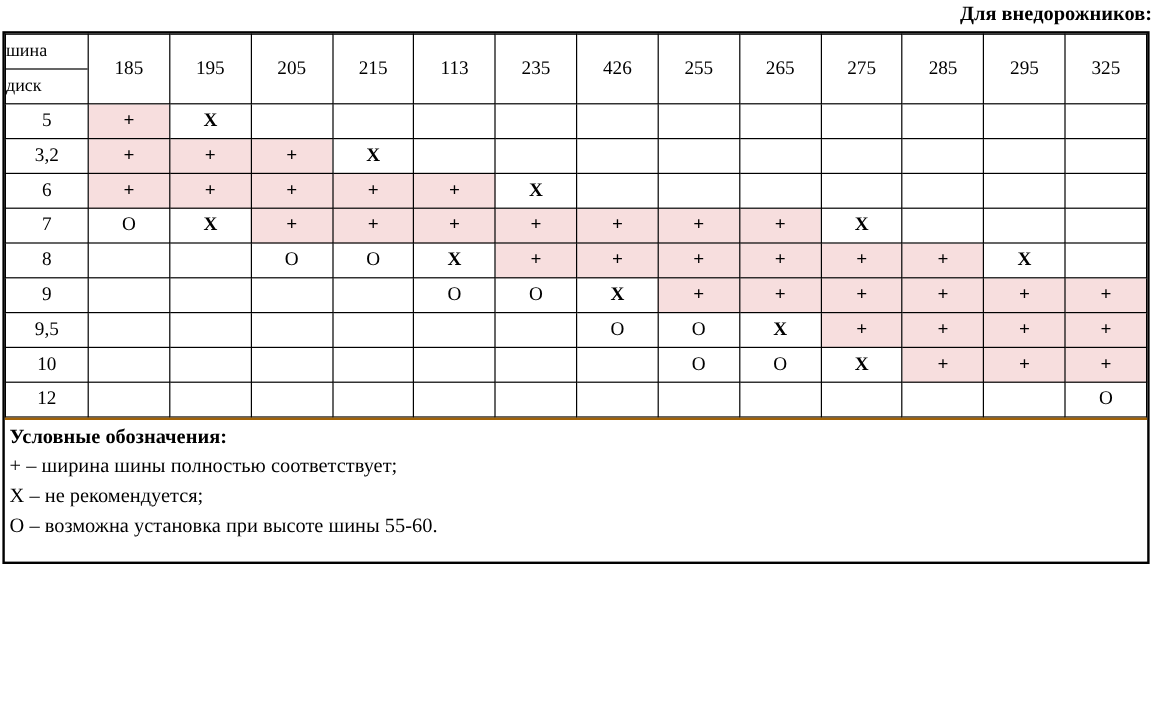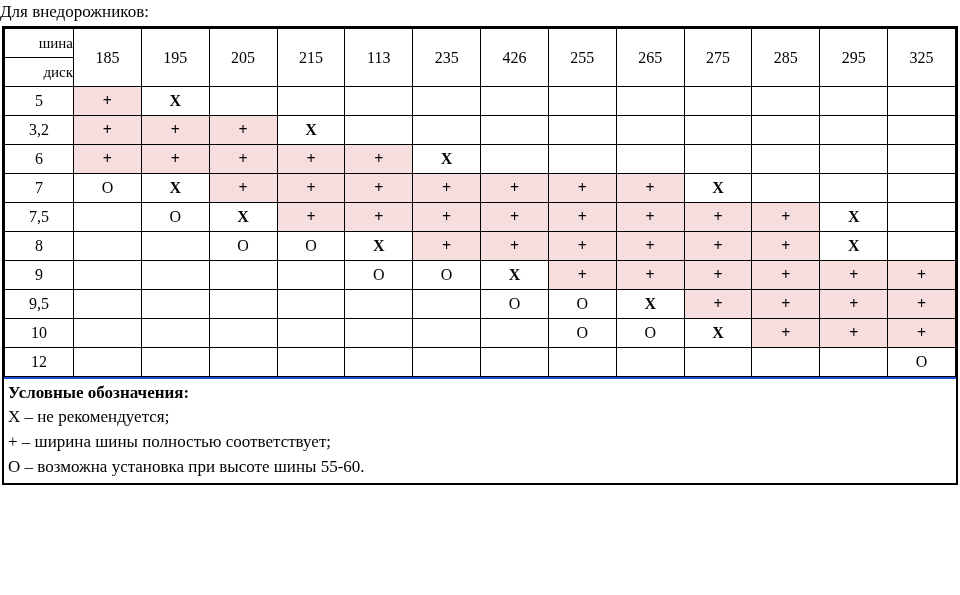--- a/index.html
+++ b/index.html
@@ -14,22 +14,22 @@
     color: #000000;
     overflow: hidden;
   }
   .page {
     position: relative;
     width: 960px;
     height: 595px;
     box-sizing: border-box;
   }
   .title {
-    text-align: left;
-    font-weight: normal;
+    text-align: right;
+    font-weight: bold;
     font-size: 17px;
     line-height: 20px;
     padding-top: 2px;
     font-family: "Liberation Serif", serif;
   }
   .table-wrap {
     margin: 4px 2px 0 2px;
     border: 2px solid #000;
     box-sizing: border-box;
   }
@@ -51,21 +51,21 @@
   .corner-cell {
     width: 68px;
     padding: 0 !important;
     position: relative;
   }
   .corner-inner {
     width: 100%;
     height: 100%;
   }
   .corner-top, .corner-bottom {
-    text-align: right;
+    text-align: left;
     font-size: 15px;
     line-height: 28px;
     height: 28px;
   }
   .corner-top {
     border-bottom: 1px solid #000;
   }
   th.colhead {
     font-size: 17px;
     height: 57px;
@@ -88,22 +88,22 @@
     font-weight: bold;
   }
   td.cell.o {
     background: #ffffff;
     font-weight: normal;
   }
   td.cell.empty {
     background: #ffffff;
   }
   .legend {
-    border-top: 2px solid #1d4ed8;
-    padding: 2px 4px 4px 4px;
+    border-top: 2px solid #a16207;
+    padding: 2px 4px 18px 4px;
   }
   .legend-title {
     font-weight: bold;
     font-size: 17px;
     line-height: 23px;
   }
   .legend-line {
     font-size: 17px;
     line-height: 25px;
   }
@@ -199,36 +199,20 @@
             <td class="cell plus">+</td>
             <td class="cell plus">+</td>
             <td class="cell plus">+</td>
             <td class="cell plus">+</td>
             <td class="cell x">X</td>
             <td class="cell empty"></td>
             <td class="cell empty"></td>
             <td class="cell empty"></td>
           </tr>
           <tr>
-            <td class="rowhead">7,5</td>
-            <td class="cell empty"></td>
-            <td class="cell o">O</td>
-            <td class="cell x">X</td>
-            <td class="cell plus">+</td>
-            <td class="cell plus">+</td>
-            <td class="cell plus">+</td>
-            <td class="cell plus">+</td>
-            <td class="cell plus">+</td>
-            <td class="cell plus">+</td>
-            <td class="cell plus">+</td>
-            <td class="cell plus">+</td>
-            <td class="cell x">X</td>
-            <td class="cell empty"></td>
-          </tr>
-          <tr>
             <td class="rowhead">8</td>
             <td class="cell empty"></td>
             <td class="cell empty"></td>
             <td class="cell o">O</td>
             <td class="cell o">O</td>
             <td class="cell x">X</td>
             <td class="cell plus">+</td>
             <td class="cell plus">+</td>
             <td class="cell plus">+</td>
             <td class="cell plus">+</td>
@@ -299,19 +283,19 @@
             <td class="cell empty"></td>
             <td class="cell empty"></td>
             <td class="cell empty"></td>
             <td class="cell o">O</td>
           </tr>
         </tbody>
     </table>
 
     <div class="legend">
       <div class="legend-title">Условные обозначения:</div>
+      <div class="legend-line">+ – ширина шины полностью соответствует;</div>
       <div class="legend-line">X – не рекомендуется;</div>
-      <div class="legend-line">+ – ширина шины полностью соответствует;</div>
       <div class="legend-line">O – возможна установка при высоте шины 55-60.</div>
     </div>
   </div>
 
 </div>
 
 </body></html>

